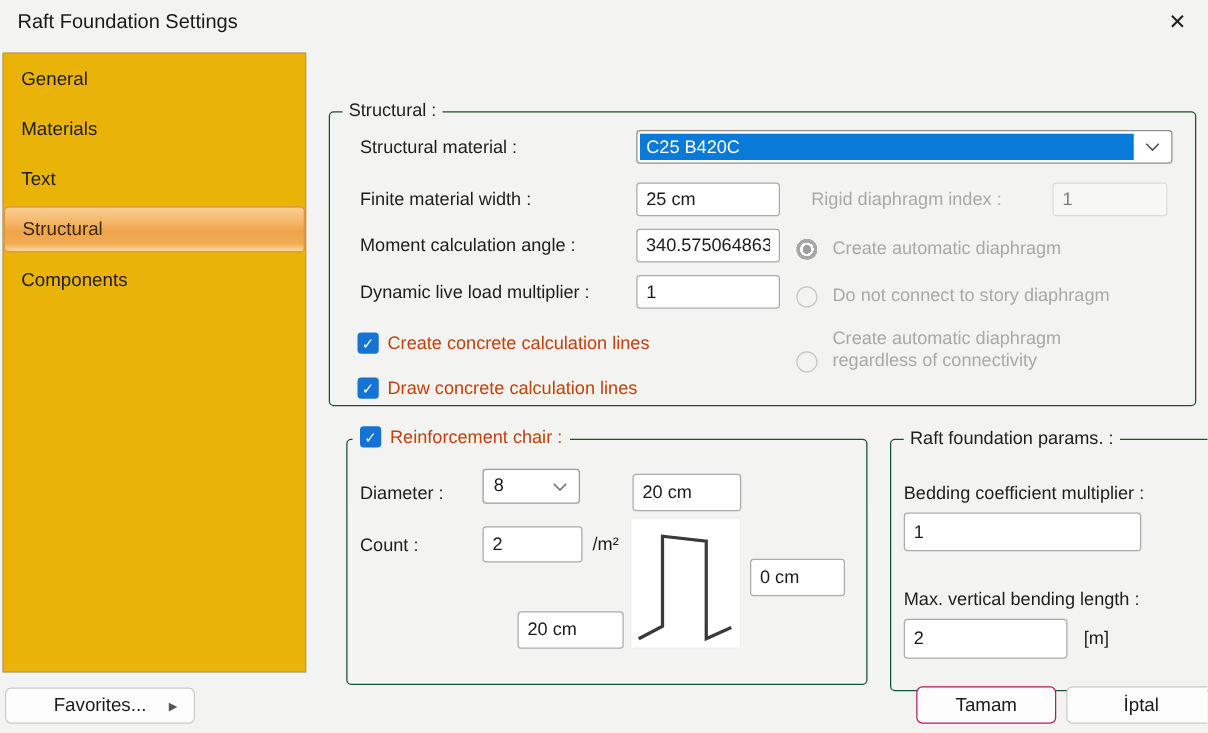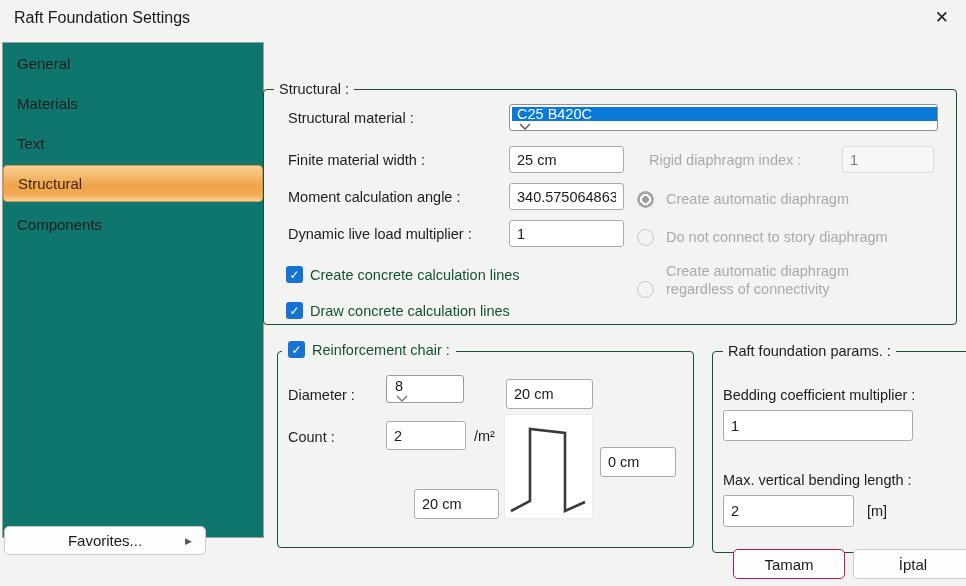--- a/index.html
+++ b/index.html
@@ -10,21 +10,21 @@
     color:#1d1d1d;
     -webkit-font-smoothing:antialiased;
   }
   .abs{position:absolute;}
 
   
   .title{left:14px;top:9px;font-size:16px;color:#191919;}
   .close-btn{right:17px;top:8px;font-size:17px;color:#222;cursor:pointer;line-height:20px;}
 
   
-  .sidebar{left:2px;top:42px;width:262px;height:496px;background:#0f766e;border:1px solid #9f9f9f;box-sizing:border-box;}
+  .sidebar{left:2px;top:42px;width:243px;height:496px;background:#eab308;border:1px solid #9f9f9f;box-sizing:border-box;}
   .side-item{height:40px;display:flex;align-items:center;padding-left:14px;font-size:15px;color:#1d1d1d;box-sizing:border-box;cursor:pointer;}
   .side-item.sel{
     height:37px;margin:2px 0;
     background:linear-gradient(180deg,#f8cf92 0%,#f4b362 38%,#f0a44a 55%,#f2ab54 82%,#fbd79d 100%);
     border:1px solid #dd9542;border-radius:4px;color:#3a2a14;
   }
 
   
   .group{border:1px solid #14532d;border-radius:4px;box-sizing:border-box;margin-top:21px;}
   .group-title{position:absolute;top:-10px;left:10px;background:#f3f3f1;padding:0 5px;font-size:14.5px;color:#1d1d1d;line-height:19px;}
@@ -33,30 +33,30 @@
 
   
   input.txt{
     box-sizing:border-box;border:1px solid #ababab;border-radius:3px;background:#fff;
     font-family:"Liberation Sans",sans-serif;font-size:14.5px;color:#1b1b1b;
     padding:1px 7px;outline:none;
   }
   input.txt.dis{border-color:#dcdcdc;background:#f7f7f6;color:#7c7c7c;}
 
   
-  .combo{box-sizing:border-box;border:1px solid #8f8f8f;border-radius:3px;background:#fff;display:flex;align-items:stretch;cursor:pointer;flex-direction:column;}
+  .combo{box-sizing:border-box;border:1px solid #8f8f8f;border-radius:3px;background:#fff;display:flex;align-items:stretch;cursor:pointer;}
   .combo .sel-area{flex:1;margin:2px 0 2px 2px;background:#0a7ad8;color:#fff;font-size:14.5px;display:flex;align-items:center;padding-left:5px;white-space:nowrap;overflow:hidden;}
   .combo .chev{width:30px;display:flex;align-items:center;justify-content:center;}
   .combo.small{border-color:#9b9b9b;}
   .combo.small .plain-val{flex:1;display:flex;align-items:center;padding-left:8px;font-size:14.5px;color:#1b1b1b;}
 
   
   .check-row{display:flex;align-items:center;gap:7px;cursor:pointer;}
   .checkbox{width:17px;height:17px;border-radius:3px;background:#1473d3;color:#fff;display:flex;align-items:center;justify-content:center;font-size:12px;flex:none;}
-  .check-lbl{font-size:14.5px;color:#14532d;white-space:nowrap;}
+  .check-lbl{font-size:14.5px;color:#c2410c;white-space:nowrap;}
 
   
   .radio-row{display:flex;align-items:flex-end;gap:12px;}
   .radio{width:17px;height:17px;border-radius:50%;border:1px solid #c6c6c6;background:#f3f3f1;box-sizing:border-box;flex:none;}
   .radio.sel{
     border:none;
     background:radial-gradient(circle,#9e9e9e 0 3.5px,#ffffff 3.5px 5.5px,#a7a7a7 5.5px 8.5px,rgba(0,0,0,0) 8.5px);
   }
   .radio-lbl{font-size:14.5px;color:#a9a9a9;line-height:17px;}
   .radio-lbl.wrap{white-space:normal;width:218px;line-height:18px;}
@@ -172,21 +172,21 @@
   <span class="group-title">Raft foundation params. :</span>
 
   <span class="abs lbl" style="left:10px;top:34px;">Bedding coefficient multiplier :</span>
   <input class="abs txt" style="left: 10px; top: 58px; width: 190px; height: 31px;" value="1">
 
   <span class="abs lbl" style="left:10px;top:119px;">Max. vertical bending length :</span>
   <input class="abs txt" style="left: 10px; top: 143px; width: 131px; height: 32px;" value="2">
   <span class="abs unit" style="left:154px;top:151px;">[m]</span>
 </div>
 
-<div class="abs btn" style="left:4px;top:526px;width:202px;height:29px;">
+<div class="abs btn" style="left:4px;top:550px;width:152px;height:29px;">
   <span>Favorites...</span>
   <span class="fav-arrow">▶</span>
 </div>
 
 <div class="abs btn primary" style="left:733px;top:549px;width:112px;height:30px;">
   <span>Tamam</span>
 </div>
 
 <div class="abs btn" style="left:853px;top:549px;width:120px;height:30px;">
   <span>İptal</span>

